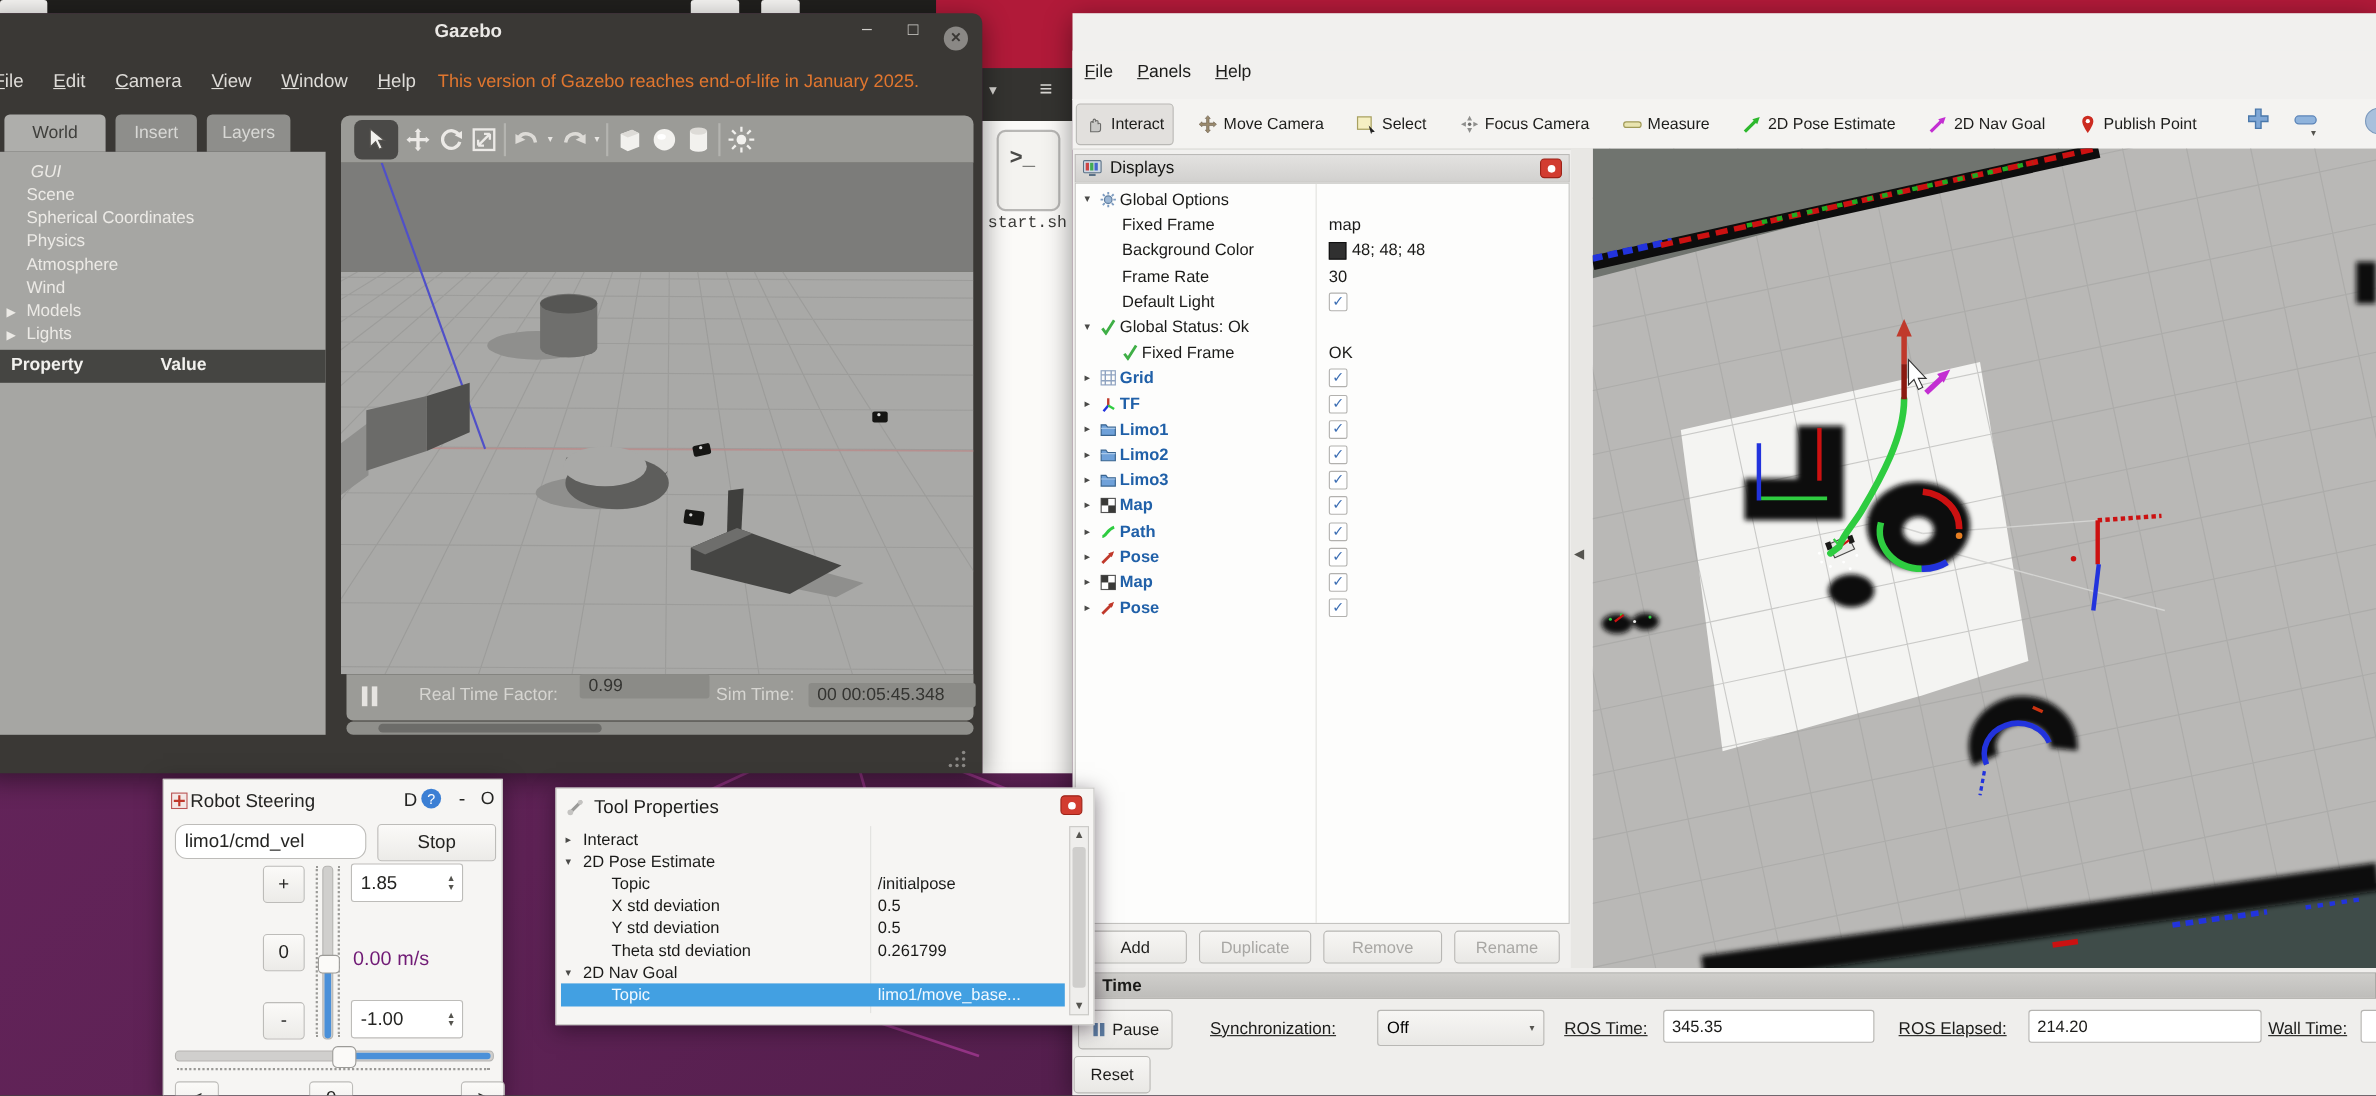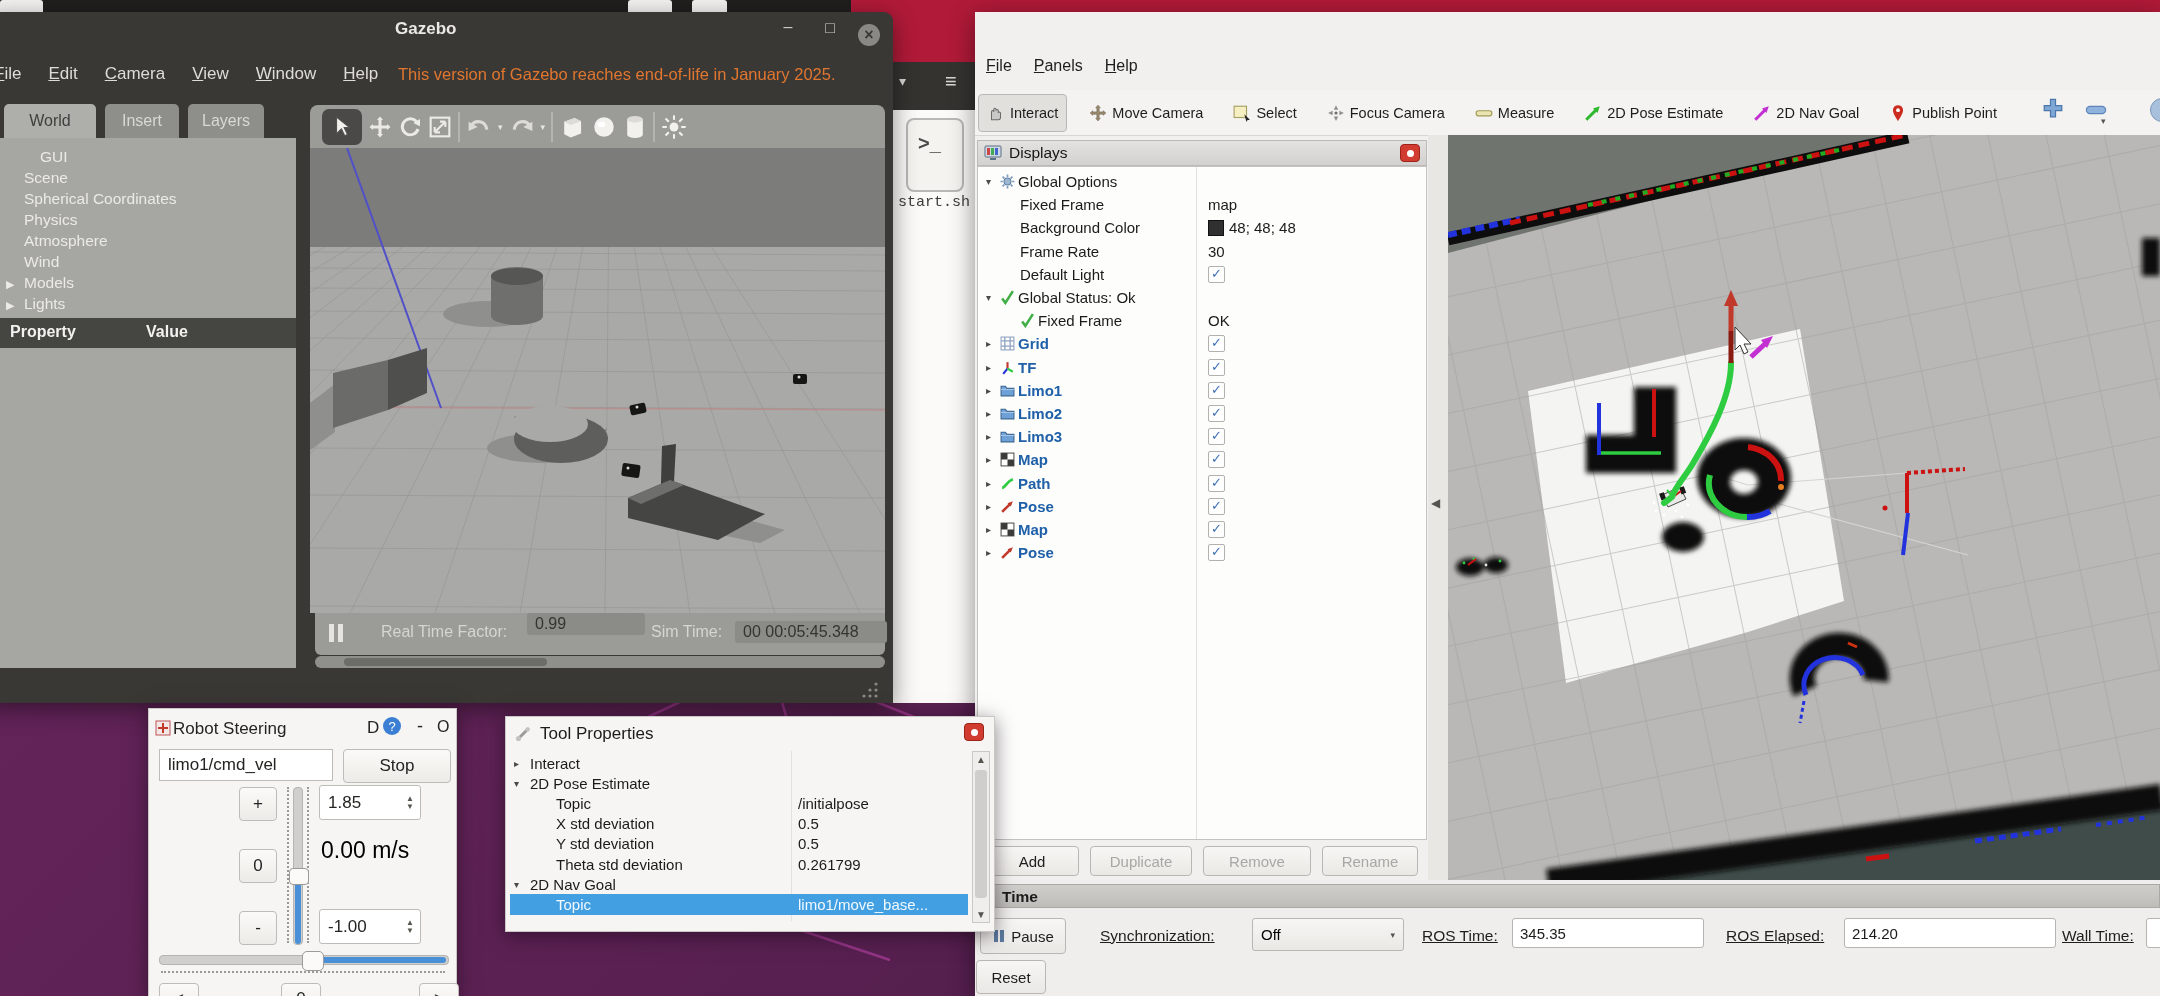--- a/index.html
+++ b/index.html
@@ -77,21 +77,21 @@
   .float-win{background:#f6f5f3;border:1px solid #c9c8c5;box-shadow:0 4px 18px rgba(20,5,20,.5);}
   .tp-row{position:relative;height:20.2px;display:flex;align-items:center;font-size:15px;color:#1b1b19;white-space:nowrap;}
   .tp-row .exp{width:16px;font-size:10px;color:#4a4a48;}
   .tp-row .val{position:absolute;left:288px;}
   .tp-row.selected{background:var(--selection_blue,#42a0e2);color:#f2f9ff;}
   .scrollbar{background:#efeeec;border:1px solid #c9c8c5;}
   .sb-arrow{color:#55544f;font-size:10px;text-align:center;}
   .rs-title{font-size:17px;color:#242422;}
   .rs-btn{background:linear-gradient(#fbfaf8,#ecebe8);border:1px solid #bdbcb9;border-radius:4px;
           display:flex;align-items:center;justify-content:center;font-size:17px;color:#242422;}
-  .rs-input{background:#fff;border:1px solid #bdbcb9;border-radius:0;font-size:17px;color:#242422;padding:0 8px;font-family:"Liberation Sans",sans-serif;}
+  .rs-input{background:#fff;border:1px solid #bdbcb9;border-radius:11px;font-size:17px;color:#242422;padding:0 8px;font-family:"Liberation Sans",sans-serif;}
   .spin{background:#fff;border:1px solid #bdbcb9;border-radius:3px;font-size:17px;color:#242422;display:flex;align-items:center;}
   .spin .num{flex:1;padding-left:8px;}
   .spin .arrows{width:20px;display:flex;flex-direction:column;align-items:center;color:#55544f;font-size:8px;line-height:8px;}
   .tickcol{border-left:2px dotted #9a9996;}
   .help-circle{background:#3b7fd4;color:#fff;border-radius:50%;width:18px;height:18px;font-size:13px;display:flex;align-items:center;justify-content:center;}
 </style>
 </head>
 <body>
 
 <div id="stage" class="nosel">
@@ -135,21 +135,21 @@
     </div>
   <div class="abs gz-warning" style="left:398px;top:65px;width:500px;overflow:hidden;z-index:5">This version of Gazebo reaches end-of-life in January 2025.</div>
 
   <div id="gz-tabs" class="abs" style="left:4px;top:104px;display:flex;gap:9px;z-index:5">
       <div class="gz-tab active" style="width: 92px; height: 34px;">World</div>
       <div class="gz-tab inactive" style="width: 74px; height: 34px;">Insert</div>
       <div class="gz-tab inactive" style="width: 76px; height: 34px;">Layers</div>
     </div>
   <div class="abs gz-panel" style="left:0;top:138px;width:296px;height:530px;z-index:5">
     <div id="gz-tree" class="abs" style="left:0;top:8px;width:296px">
-        <div class="gz-tree-item" style="padding-left: 40px; position: relative;">GUI</div>
+        <div class="gz-tree-item" style="padding-left: 28px; position: relative; font-style: italic;">GUI</div>
         <div class="gz-tree-item" style="padding-left: 24px; position: relative;">Scene</div>
         <div class="gz-tree-item" style="padding-left: 24px; position: relative;">Spherical Coordinates</div>
         <div class="gz-tree-item" style="padding-left: 24px; position: relative;">Physics</div>
         <div class="gz-tree-item" style="padding-left: 24px; position: relative;">Atmosphere</div>
         <div class="gz-tree-item" style="padding-left: 24px; position: relative;">Wind</div>
         <div class="gz-tree-item" style="padding-left: 24px; position: relative;"><span class="gz-tree-exp" style="position: absolute; left: 6px; top: 2px;">▶</span>Models</div>
         <div class="gz-tree-item" style="padding-left: 24px; position: relative;"><span class="gz-tree-exp" style="position: absolute; left: 6px; top: 2px;">▶</span>Lights</div>
       </div>
     <div class="abs gz-prop-header" style="left:0;top:180px;width:296px;height:30px;">
       <span class="abs" style="left:10px;top:5px">Property</span>
@@ -757,21 +757,21 @@
     <div class="abs tickcol" style="left:158px;top:78px;height:156px"></div>
     <div class="abs" style="left:144px;top:78px;width:8px;height:156px;background:#d0cfcd;border:1px solid #b5b4b1;border-radius:4px">
       <div class="abs" style="left:1px;top:88px;width:6px;height:68px;background:var(--steering_blue,#4a90d9);border-radius:3px"></div>
       <div class="abs" style="left:-5px;top:80px;width:18px;height:15px;background:#fbfaf8;border:1px solid #9c9b98;border-radius:4px"></div>
     </div>
 
     <div class="abs spin" style="left:170px;top:76px;width:100px;height:33px">
       <span class="num">1.85</span>
         <span class="arrows">▲<br>▼</span>
     </div>
-    <span class="abs" style="left:172px;top:128px;font-size:23px;color:#000000">0.00 m/s</span>
+    <span class="abs" style="left:172px;top:152px;font-size:18px;color:#701a75">0.00 m/s</span>
     <div class="abs spin" style="left:170px;top:200px;width:100px;height:33px">
       <span class="num">-1.00</span>
         <span class="arrows">▲<br>▼</span>
     </div>
 
     <div class="abs" style="left:10px;top:246px;width:288px;height:8px;background:#d0cfcd;border:1px solid #b5b4b1;border-radius:4px">
       <div class="abs" style="left:152px;top:1px;width:134px;height:6px;background:var(--steering_blue,#4a90d9);border-radius:3px"></div>
       <div class="abs" style="left:142px;top:-5px;width:20px;height:18px;background:#fbfaf8;border:1px solid #9c9b98;border-radius:5px"></div>
     </div>
     <div class="abs" style="left:12px;top:262px;width:284px;height:0;border-top:2px dotted #9a9996"></div>

